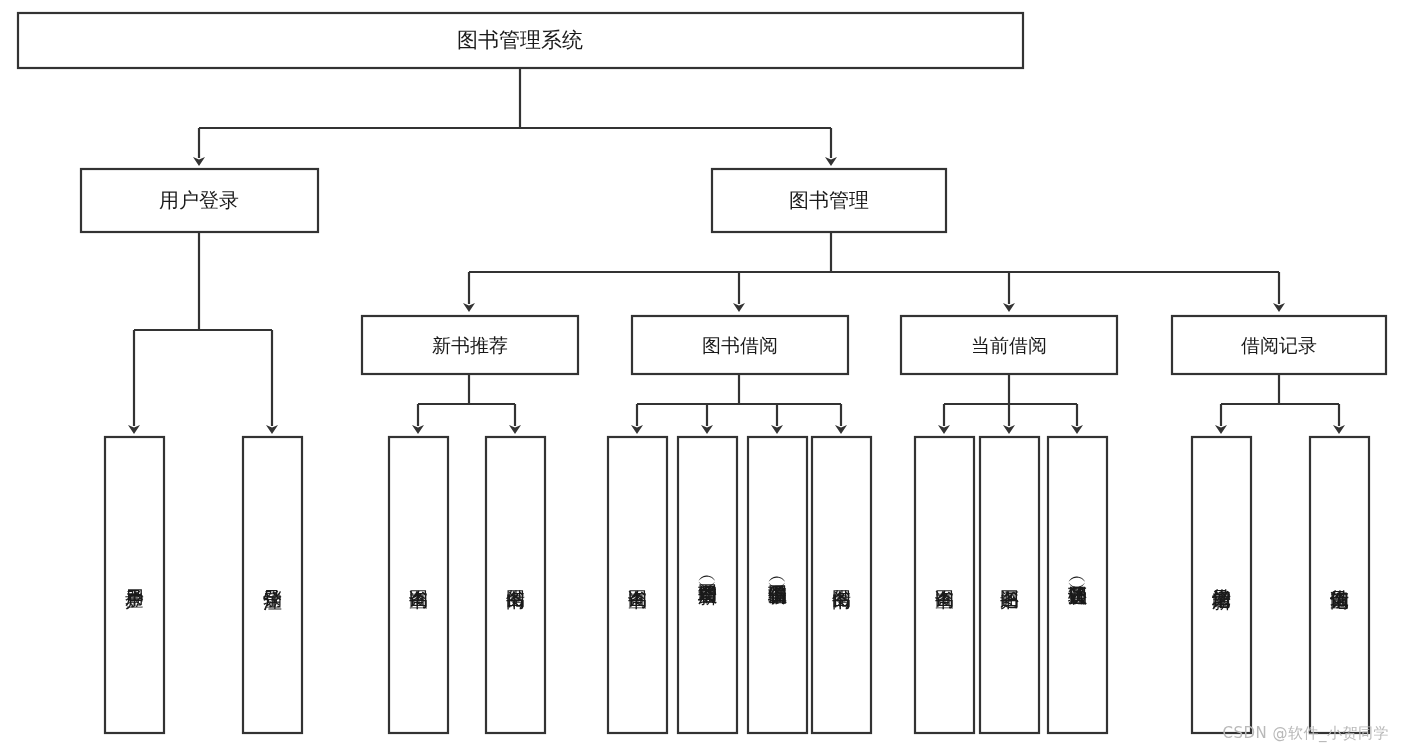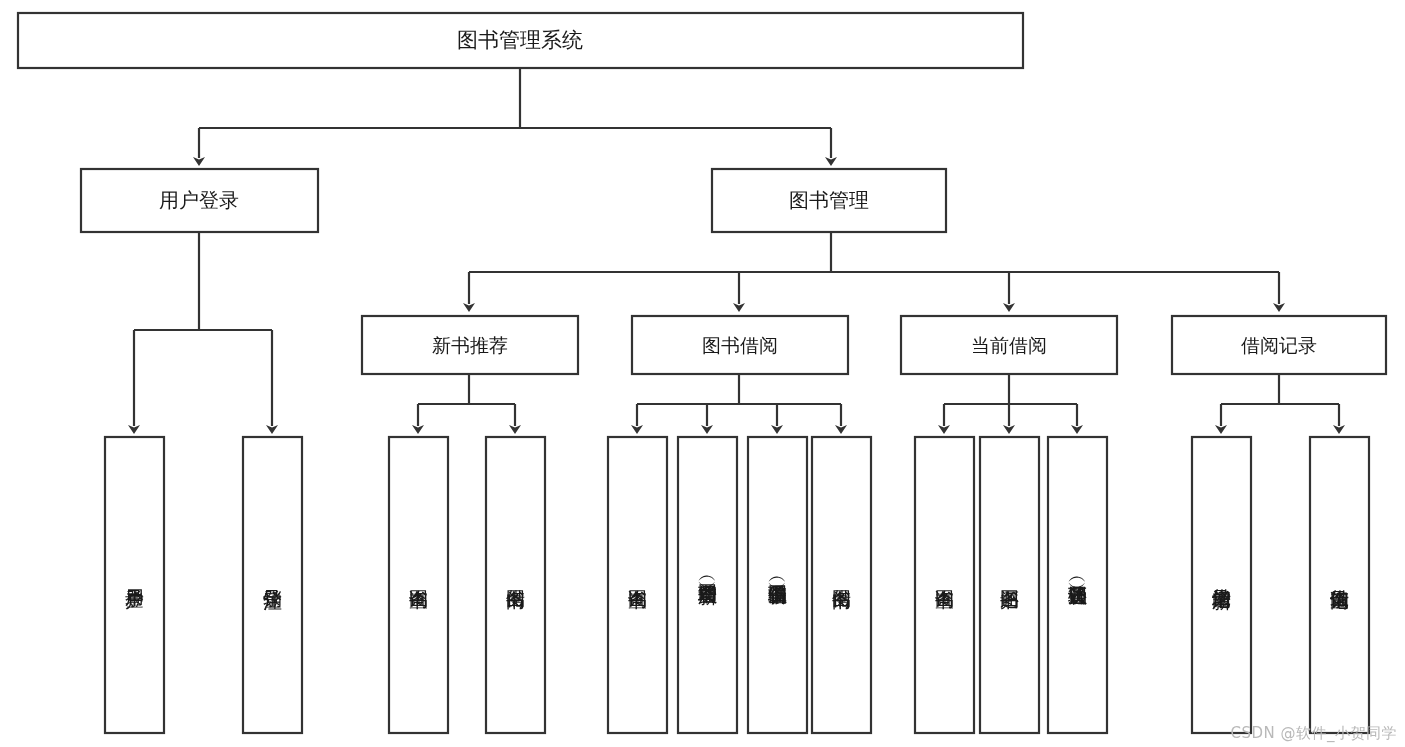--- a/index.html
+++ b/index.html
@@ -18,21 +18,21 @@
     dominant-baseline:middle;
   }
   .lvl1-label{font-size:21px;}
   .lvl2-label{font-size:20px;}
   .lvl3-label{font-size:19px;}
   .leaf-label{font-size:19px;}
   .conn{stroke:#333333;stroke-width:2.2;fill:none;}
   .arrow-head{fill:#333333;stroke:none;}
   .watermark{
     position:absolute;
-    right:8px;bottom:4px;
+    right:16px;bottom:4px;
     font-family:"DejaVu Sans","Liberation Sans",sans-serif;
     font-size:15px;
     color:#b9b9b9;
     letter-spacing:0.5px;
     white-space:nowrap;
     pointer-events:none;
   }
 </style>
 </head>
 <body>

